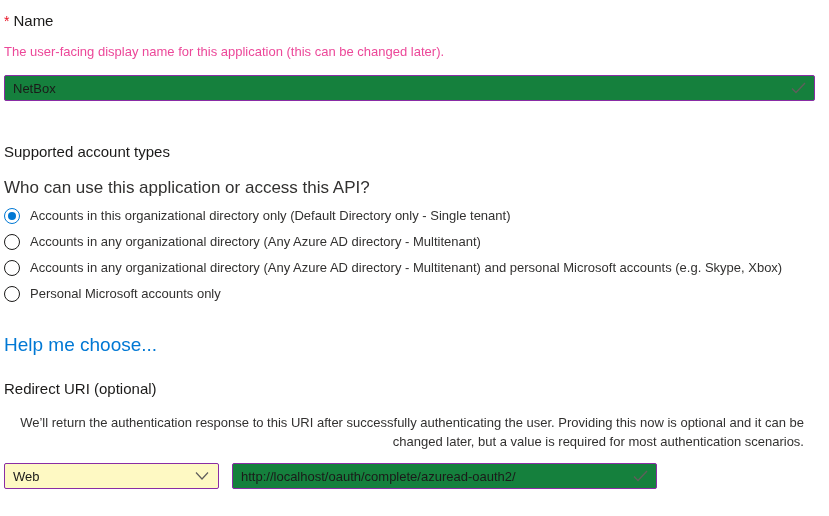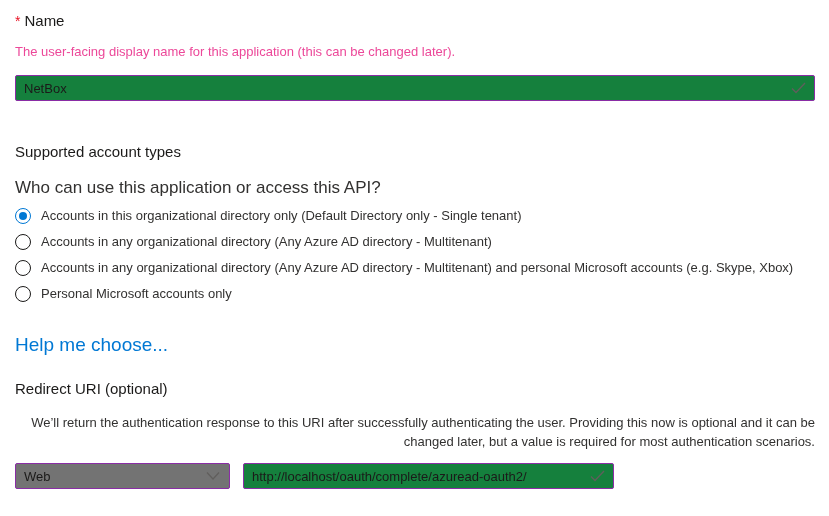--- a/index.html
+++ b/index.html
@@ -3,21 +3,21 @@
 <meta charset="utf-8">
 <style>
   * { margin: 0; padding: 0; box-sizing: border-box; }
   html, body { background: #ffffff; }
   body {
     width: 829px; height: 516px; overflow: hidden;
     font-family: "Liberation Sans", "DejaVu Sans", sans-serif;
     color: #323130;
     -webkit-font-smoothing: antialiased;
   }
-  .page { padding: 12px 14px 0 15px; }
+  .page { padding: 12px 14px 0 4px; }
 
   .section-title {
     font-size: 15px; line-height: 18px; font-weight: 400; color: #1b1a19;
   }
   .required-marker { color: var(--required-red, #e81123); margin-right: 4px; font-size: 14px; }
 
   .field-desc {
     font-size: 13px; line-height: 16px; color: #ec4899; margin-top: 14px;
   }
 
@@ -60,31 +60,31 @@
 
   .redirect-section { margin-top: 25px; }
   .redirect-desc {
     font-size: 13px; line-height: 19px; margin-top: 15px; max-width: 800px; color: #323130; text-align: right;
   }
 
   .uri-row { display: flex; margin-top: 12px; }
   .platform-select {
     position: relative; width: 215px; height: 26px;
     border: 1px solid var(--accent-purple, #8A2DA5);
-    border-radius: 2px; background: #737373;
+    border-radius: 2px; background: #fef9c3;
     display: flex; align-items: center;
     padding: 0 30px 0 8px;
     font-size: 13px; color: #1b1a19; cursor: pointer;
     flex: 0 0 215px;
   }
   .chevron-down {
     position: absolute; right: 9px; top: 50%; transform: translateY(-50%);
     width: 14px; height: 9px; pointer-events: none;
   }
-  .uri-input-wrap { position: relative; margin-top: 0; margin-left: 13px; width: 371px; }
+  .uri-input-wrap { position: relative; margin-top: 0; margin-left: 13px; width: 425px; }
 </style>
 </head>
 <body>
 
 <div class="page">
 
   <div>
     <div class="section-title"><span class="required-marker">*</span><span>Name</span></div>
     <div class="field-desc">The user-facing display name for this application (this can be changed later).</div>
     <div class="input-wrap">

